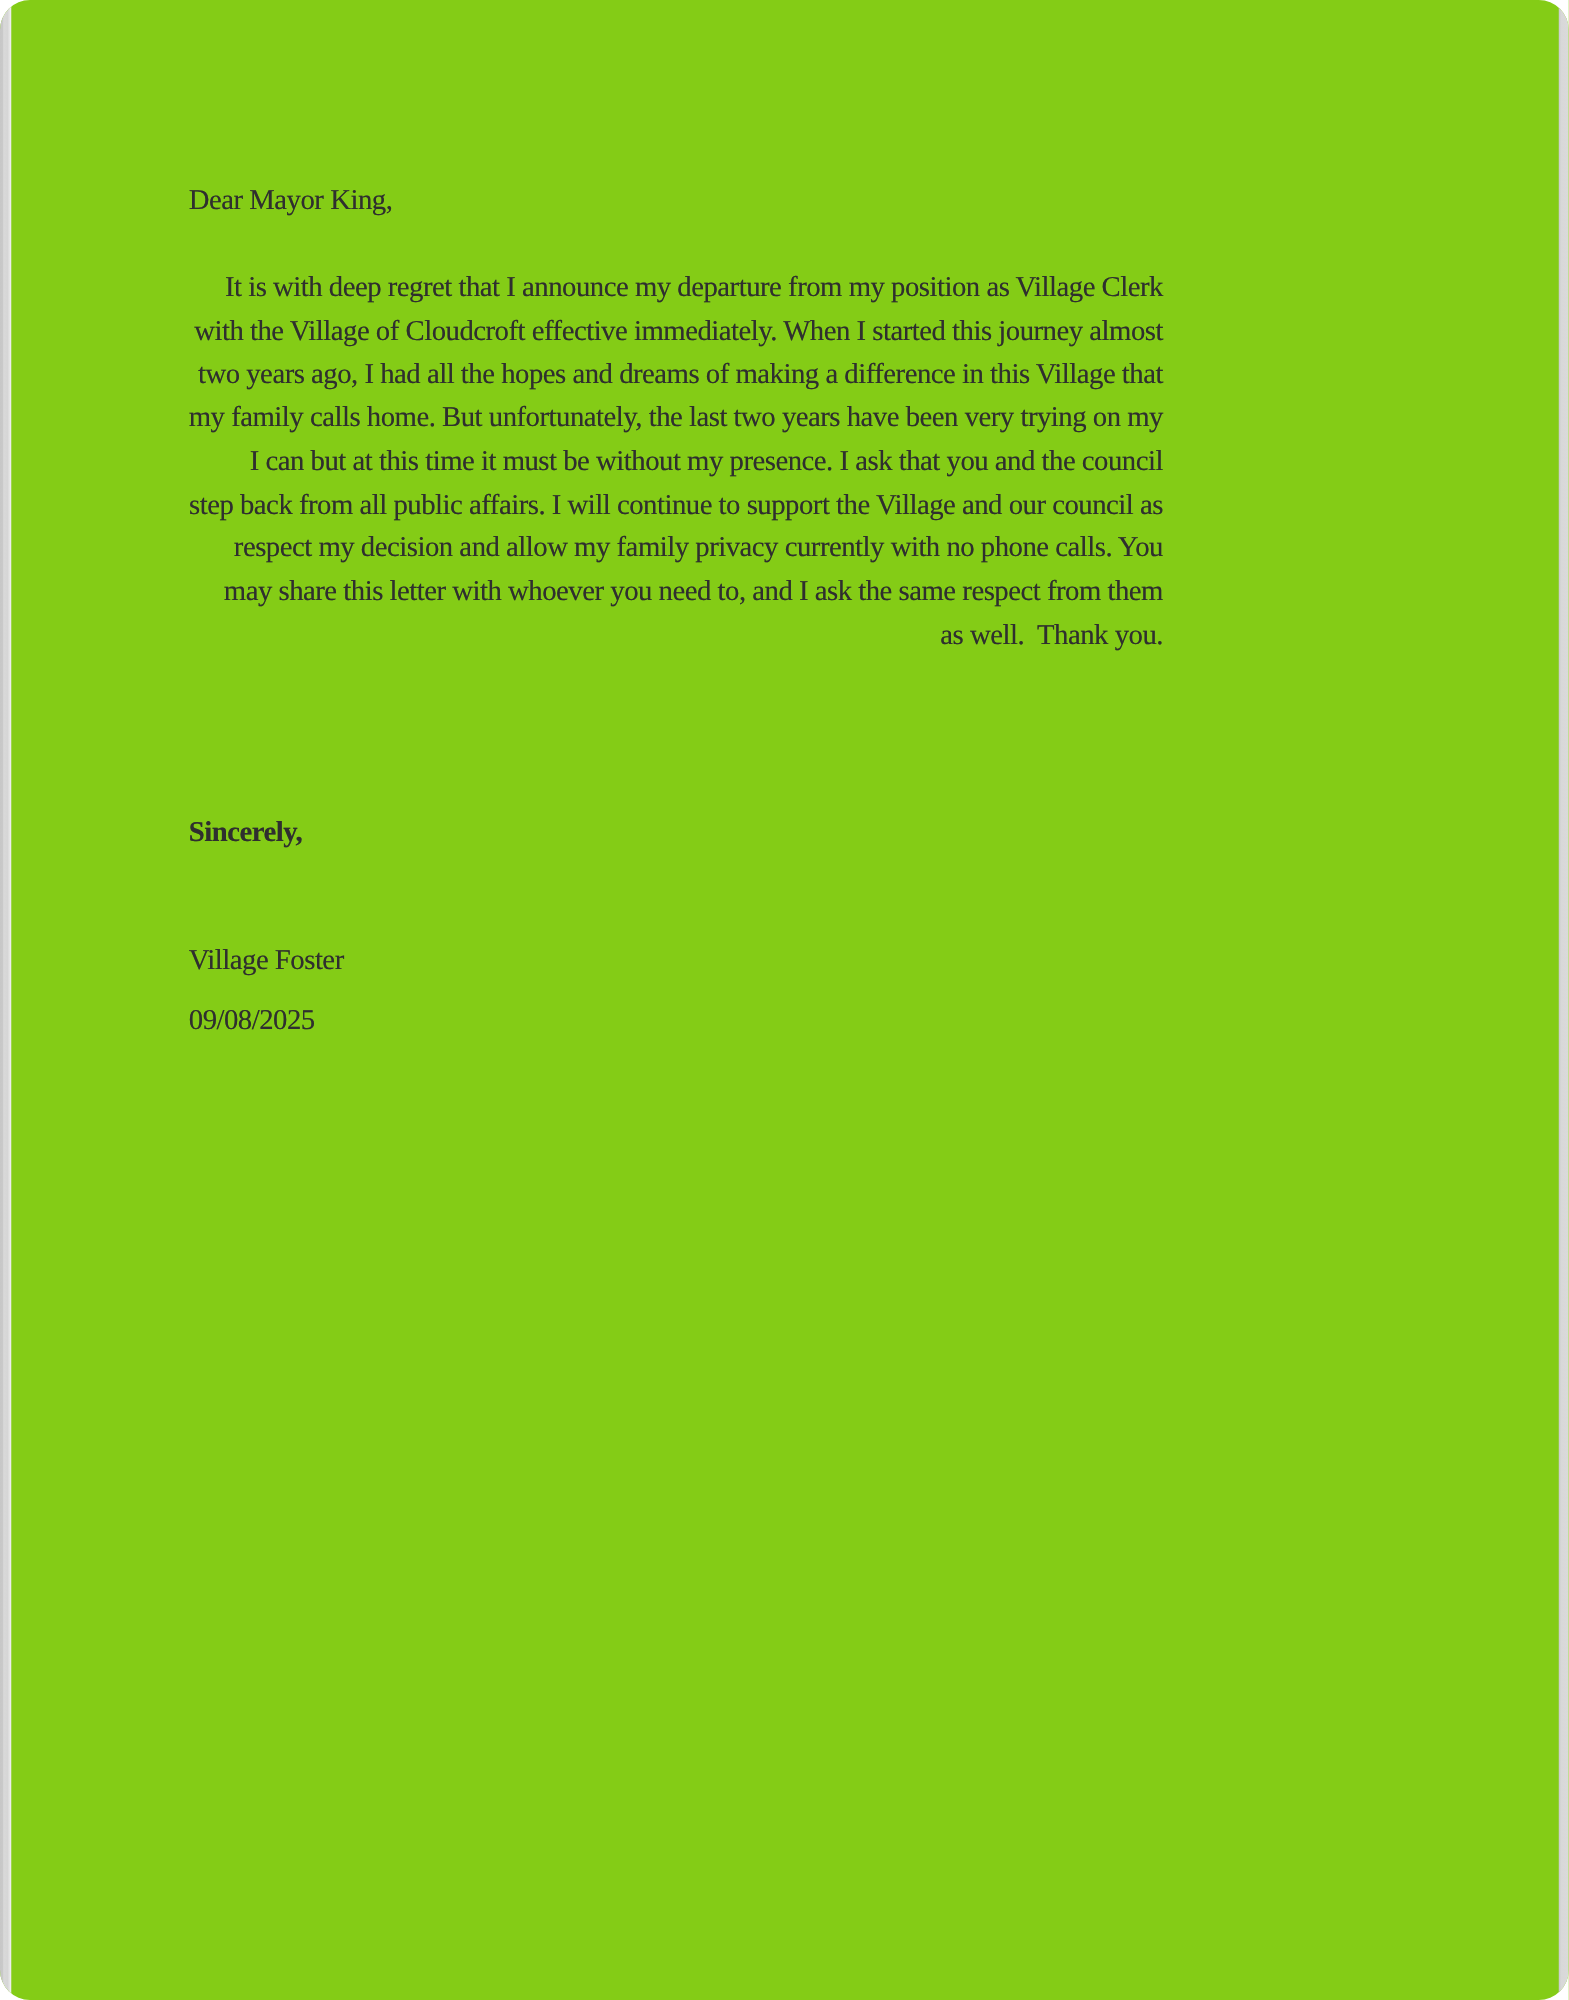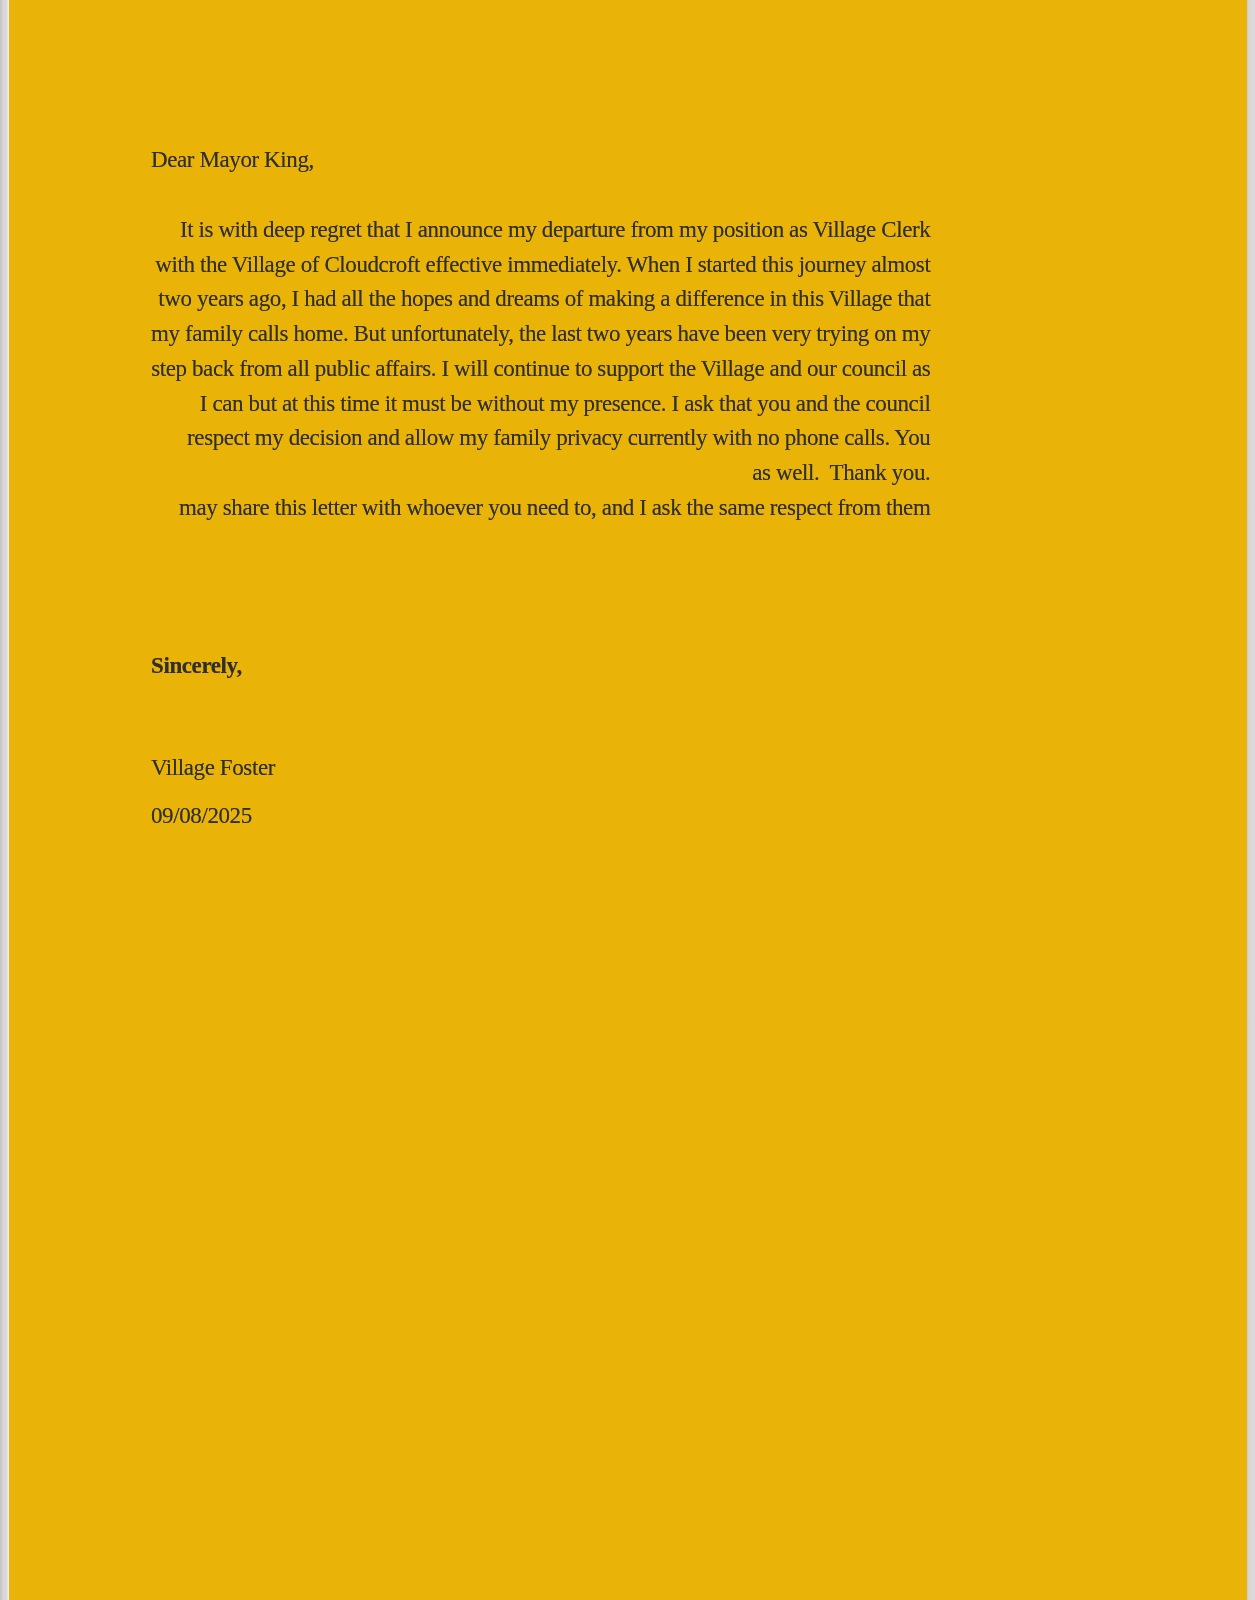--- a/index.html
+++ b/index.html
@@ -8,24 +8,25 @@
   }
   body {
     width: 1255px;
     height: 1600px;
     background: #ffffff;
   }
   .page {
     position: relative;
     width: 1255px;
     height: 1600px;
-    background: #eab308;
+    background: #84cc16;
     overflow: hidden;
     font-family: "Liberation Serif", "DejaVu Serif", serif;
     color: #2f2f2f;
+    border-radius: 24px;
   }
   .edge-strip {
     position: absolute;
     top: 0;
     bottom: 0;
   }
   .edge-strip.left {
     left: 0;
     width: 9px;
     background: linear-gradient(90deg, #c7c7c7 0px, #c9c9c9 2px, #d9d9d9 3px, #d6d6d6 6px, #e8e8e8 8px, #f5f5f5 9px);
@@ -86,24 +87,24 @@
   <div class="edge-strip right"></div>
 
   <div class="letter">
     <p class="salutation">Dear Mayor King,</p>
 
     <div class="body-block">
       <div class="line">It is with deep regret that I announce my departure from my position as Village Clerk</div>
       <div class="line">with the Village of Cloudcroft effective immediately. When I started this journey almost</div>
       <div class="line">two years ago, I had all the hopes and dreams of making a difference in this Village that</div>
       <div class="line">my family calls home. But unfortunately, the last two years have been very trying on my</div>
+      <div class="line">I can but at this time it must be without my presence. I ask that you and the council</div>
       <div class="line">step back from all public affairs. I will continue to support the Village and our council as</div>
-      <div class="line">I can but at this time it must be without my presence. I ask that you and the council</div>
       <div class="line">respect my decision and allow my family privacy currently with no phone calls. You</div>
+      <div class="line">may share this letter with whoever you need to, and I ask the same respect from them</div>
       <div class="line">as well.  Thank you.</div>
-      <div class="line">may share this letter with whoever you need to, and I ask the same respect from them</div>
     </div>
 
     <p class="closing">Sincerely,</p>
     <p class="signature-name">Village Foster</p>
     <p class="signature-date">09/08/2025</p>
   </div>
 </div>
 
 </body></html>

